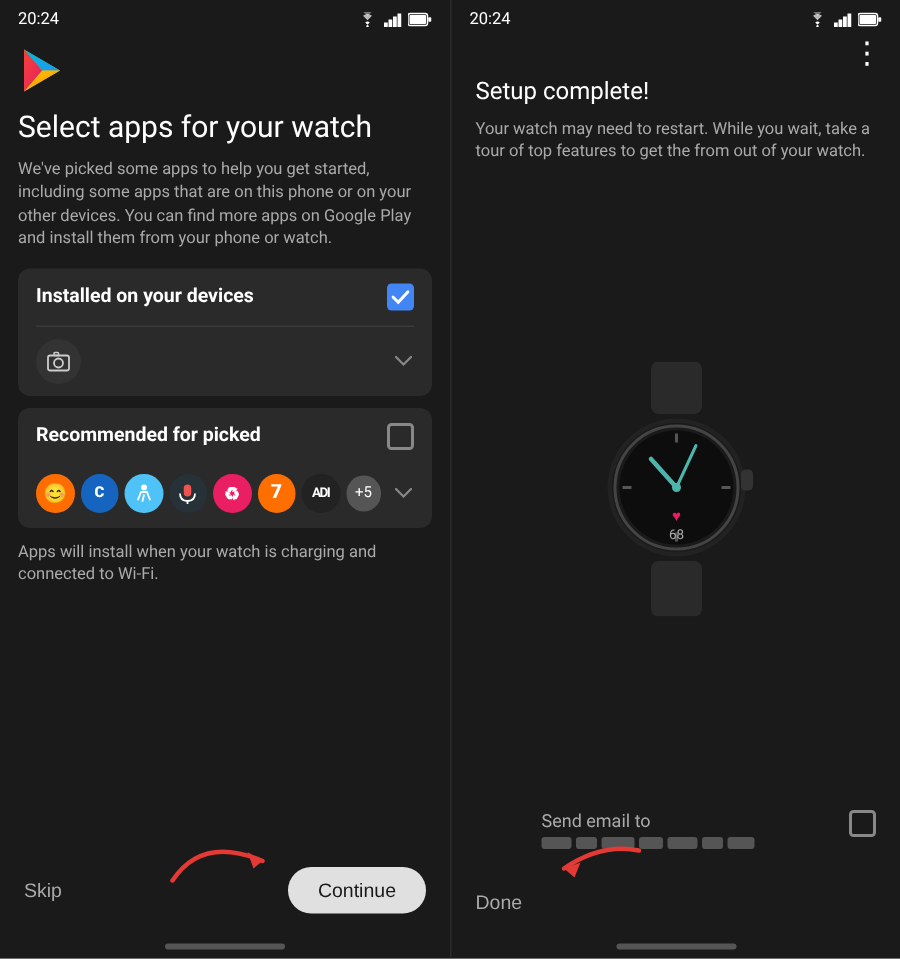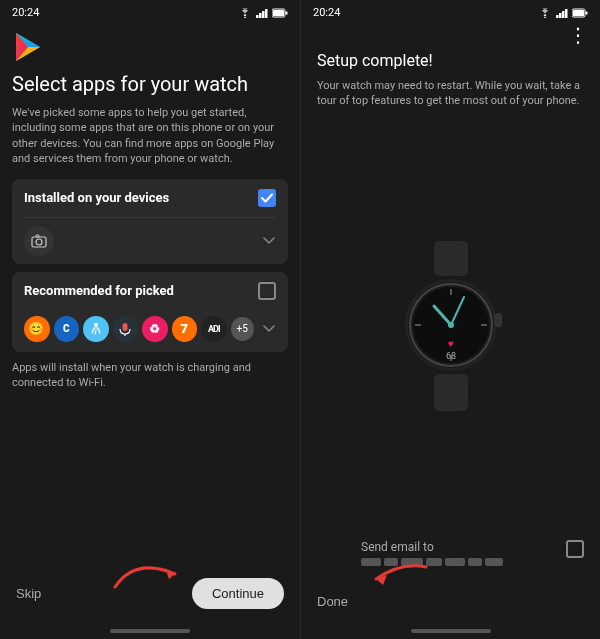--- a/index.html
+++ b/index.html
@@ -396,21 +396,21 @@
       </defs>
       <path d="M4 2 L28 16 L4 30 Z" fill="url(#g2)" clip-path="url(#top)"></path>
       <path d="M4 2 L16 16 L28 16 Z" fill="url(#g1)"></path>
       <path d="M4 30 L16 16 L28 16 Z" fill="url(#g3)"></path>
       <path d="M4 2 L4 30 L16 16 Z" fill="url(#g4)"></path>
     </svg>
   </div>
 
   <div class="left-content">
     <div class="left-title">Select apps for your watch</div>
-    <div class="left-desc">We've picked some apps to help you get started, including some apps that are on this phone or on your other devices. You can find more apps on Google Play and services them from your phone or watch.</div>
+    <div class="left-desc">We've picked some apps to help you get started, including some apps that are on this phone or on your other devices. You can find more apps on Google Play and install them from your phone or watch.</div>
 
     <div class="app-section">
       <div class="app-section-header">
         <span class="app-section-label">Installed on your devices</span>
         <div class="checkbox-checked">
           <svg width="12" height="10" viewBox="0 0 12 10">
             <path d="M1 5 L4.5 8.5 L11 1.5" stroke="#fff" stroke-width="2" fill="none" stroke-linecap="round"></path>
           </svg>
         </div>
       </div>
@@ -502,21 +502,21 @@
         <rect x="13.5" y="3.5" width="2" height="3" rx="0.5" fill="#fff"></rect>
         <rect x="1" y="2" width="11" height="6" rx="0.5" fill="#fff"></rect>
       </svg>
     </div>
   </div>
 
   <div class="three-dots" style="font-size:20px; text-align:right; padding:0 12px 4px; color:#fff; cursor:pointer;">⋮</div>
 
   <div class="right-content">
     <div class="setup-title">Setup complete!</div>
-    <div class="setup-desc">Your watch may need to restart. While you wait, take a tour of top features to get the most out of your phone.</div>
+    <div class="setup-desc">Your watch may need to restart. While you wait, take a tour of top features to get the from out of your watch.</div>
 
     <div class="watch-image-container">
       <svg viewBox="0 0 130 170" width="130" height="170">
 
         <rect x="48" y="0" width="34" height="35" rx="5" fill="#2a2a2a"></rect>
 
         <rect x="48" y="133" width="34" height="37" rx="5" fill="#2a2a2a"></rect>
 
         <circle cx="65" cy="84" r="46" fill="#222"></circle>
         <circle cx="65" cy="84" r="43" fill="#1a1a1a"></circle>

